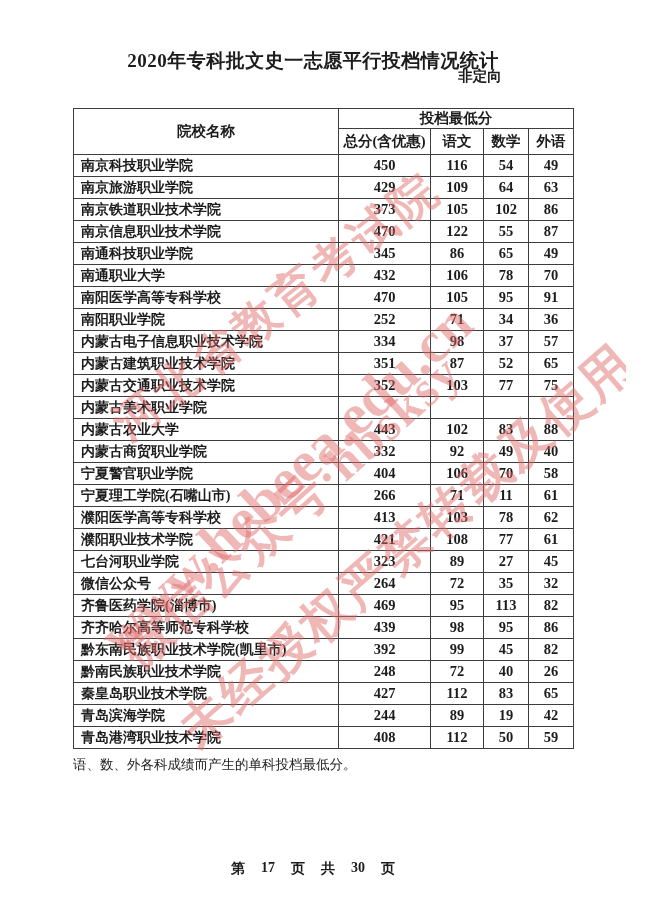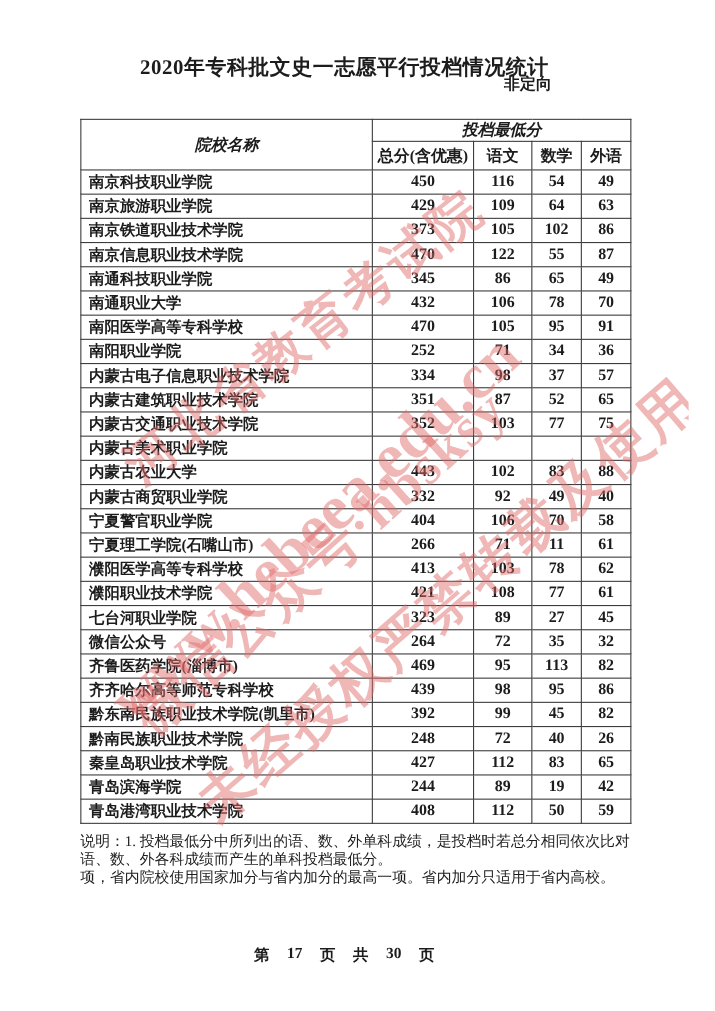--- a/index.html
+++ b/index.html
@@ -35,21 +35,21 @@
     table-layout: fixed;
   }
   .score-table th, .score-table td {
     border: 1px solid #3d3d3d;
     font-weight: bold;
     padding: 0;
     overflow: hidden;
     white-space: nowrap;
   }
   .score-table thead th { font-size: 14.5px; text-align: center; }
-  .score-table .h1 { height: 20px; font-style: italic; }
+  .score-table .h1 { height: 20px; }
   .score-table .h2 { height: 26px; }
   .cell-name  { font-size: 14px;  text-align: left; padding-left: 7px !important; height: 21px; margin-left: 22px; }
   .cell-num   { font-size: 14.5px; text-align: center; }
   .notes {
     position: absolute;
     top: 757px; left: 73px; width: 508px;
     font-size: 13.5px;
     line-height: 16.4px;
     font-weight: normal;
   }
@@ -291,23 +291,21 @@
           <td class="cell-name">青岛港湾职业技术学院</td>
           <td class="cell-num">408</td>
           <td class="cell-num">112</td>
           <td class="cell-num">50</td>
           <td class="cell-num">59</td>
         </tr>
       </tbody>
   </table>
 
   <div class="notes">
-    <div>说明：1. 投档最低分中所列出的语、数、外单科成绩，是投档时若总分相同依次比对</div>
     <div>语、数、外各科成绩而产生的单科投档最低分。</div>
-    <div>项，省内院校使用国家加分与省内加分的最高一项。省内加分只适用于省内高校。</div>
   </div>
 
   <div class="page-footer">
     <span>第</span>
     <span>17</span>
     <span>页</span>
     <span>共</span>
     <span>30</span>
     <span>页</span>
   </div>

